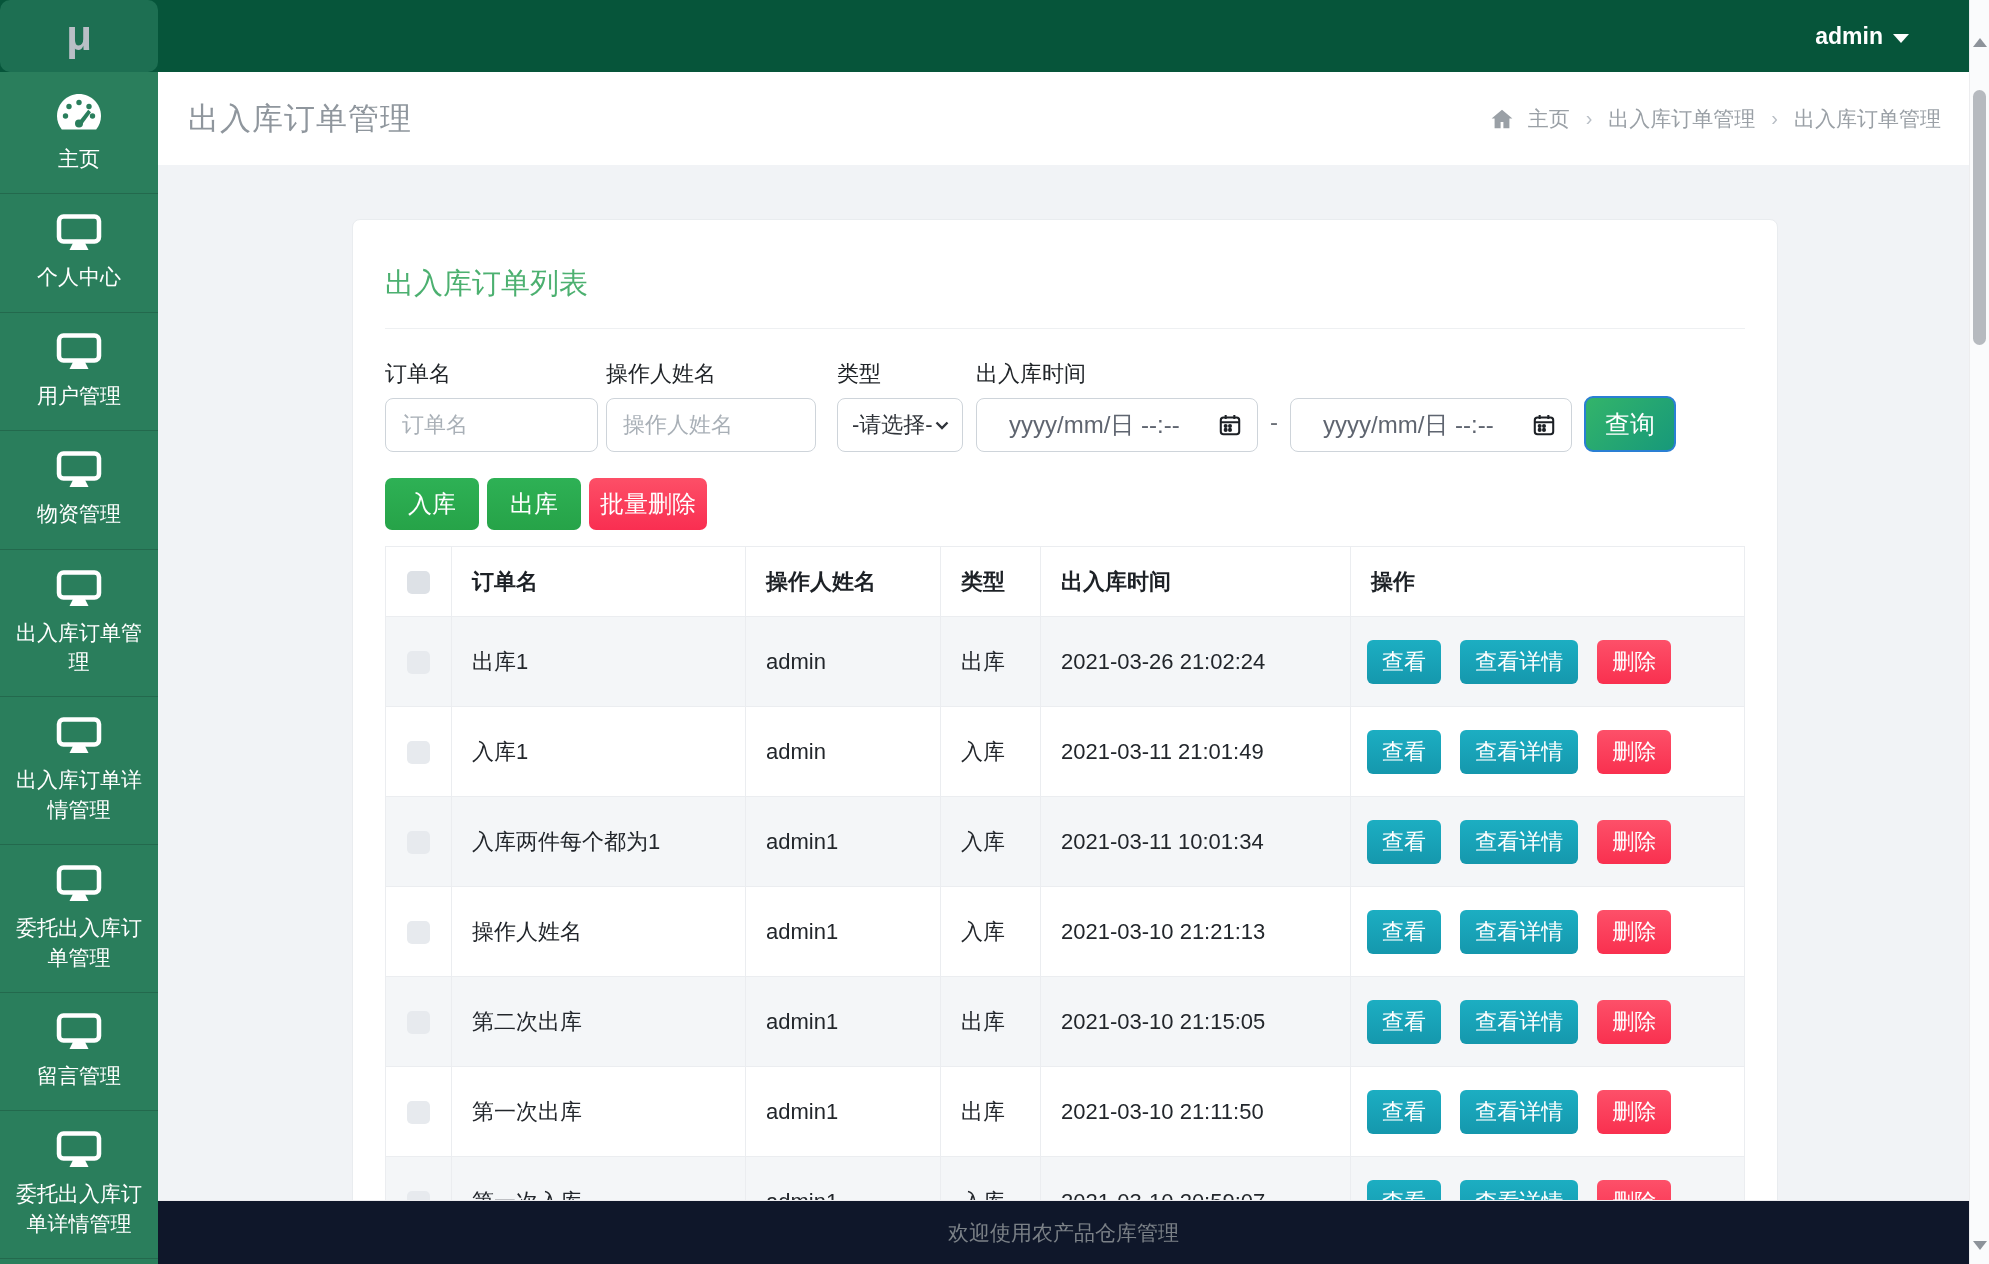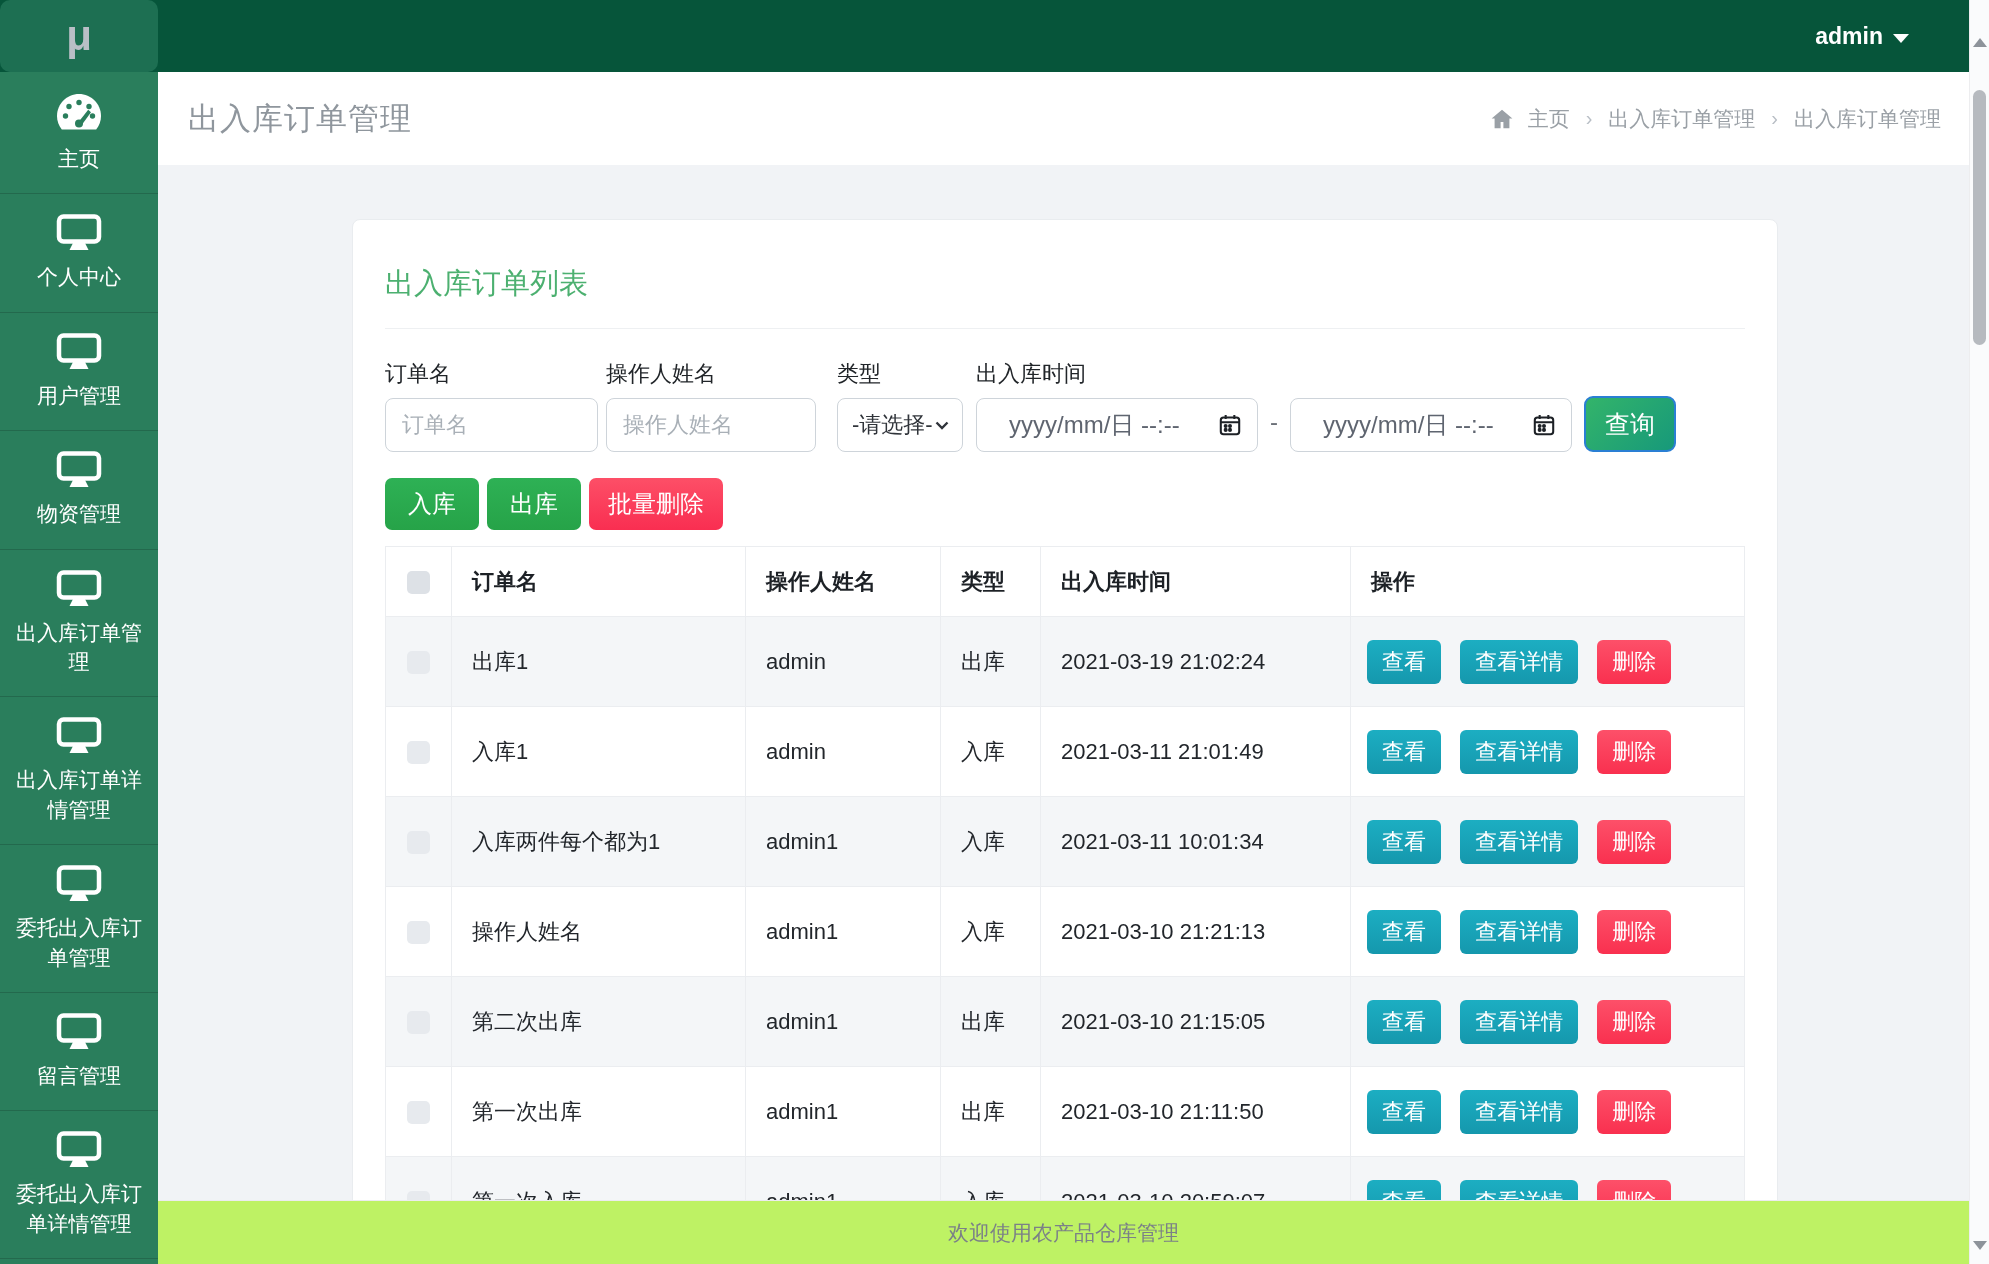--- a/index.html
+++ b/index.html
@@ -94,21 +94,21 @@
   .btn-search {
     margin-left:12px; width:92px; height:56px; border-radius:9px;
     border:2px solid #2a7fd4; background:linear-gradient(135deg,#33b46a,#17997a);
     color:#fff; font-size:25px; cursor:pointer; font-family:inherit;
   }
 
   
   .actions { margin-top:26px; display:flex; gap:8px; }
   .btn-green { height:52px; padding:0 23px; font-size:24px; border-radius:7px;
     background:linear-gradient(180deg,#2eb155,#26a348); }
-  .btn-red { height:52px; padding:0 19px; font-size:24px; border-radius:7px;
+  .btn-red { height:52px; padding:0 11px; font-size:24px; border-radius:7px;
     background:linear-gradient(180deg,#fd4f67,#f92e51); }
 
   
   table { margin-top:16px; width:100%; border-collapse:collapse; table-layout:fixed; }
   th, td { border:1px solid #ebedf0; }
   thead th {
     height:70px; font-size:22px; color:#1d2126; text-align:left;
     padding:0 0 0 20px; background:#fff; font-weight:bold;
   }
   tbody td { height:90px; font-size:22px; color:#22262b; padding:0 0 0 20px; }
@@ -125,21 +125,21 @@
     background:linear-gradient(180deg,#1caec2,#1598ad);
   }
   .btn-del {
     height:44px; padding:0 15px; border-radius:6px; font-size:22px;
     background:linear-gradient(180deg,#fd5069,#f9304f);
   }
 
   
   .footer {
     position:fixed; left:158px; right:20px; bottom:0; height:64px;
-    background:#bef264; border-top:1px solid #ececef; z-index:25;
+    background:#0f172a; border-top:1px solid #ececef; z-index:25;
     display:flex; align-items:center; justify-content:center;
     font-size:21px; color:#7b8187;
   }
 
   
   .vscroll {
     position:fixed; right:0; top:0; bottom:0; width:20px; background:#fafbfc;
     border-left:1px solid #ededef; z-index:40; cursor:pointer;
   }
   .arr { position:absolute; left:3px; width:0; height:0;
@@ -348,21 +348,21 @@
             <th>出入库时间</th>
             <th>操作</th>
           </tr>
         </thead>
         <tbody>
           <tr>
             <td class="col-check"><span class="checkbox"></span></td>
             <td>出库1</td>
             <td>admin</td>
             <td>出库</td>
-            <td>2021-03-19 21:02:24</td>
+            <td>2021-03-26 21:02:24</td>
             <td class="ops">
               <button class="btn btn-teal">查看</button>
               <button class="btn btn-teal">查看详情</button>
               <button class="btn btn-del">删除</button>
             </td>
           </tr>
           <tr>
             <td class="col-check"><span class="checkbox"></span></td>
             <td>入库1</td>
             <td>admin</td>

